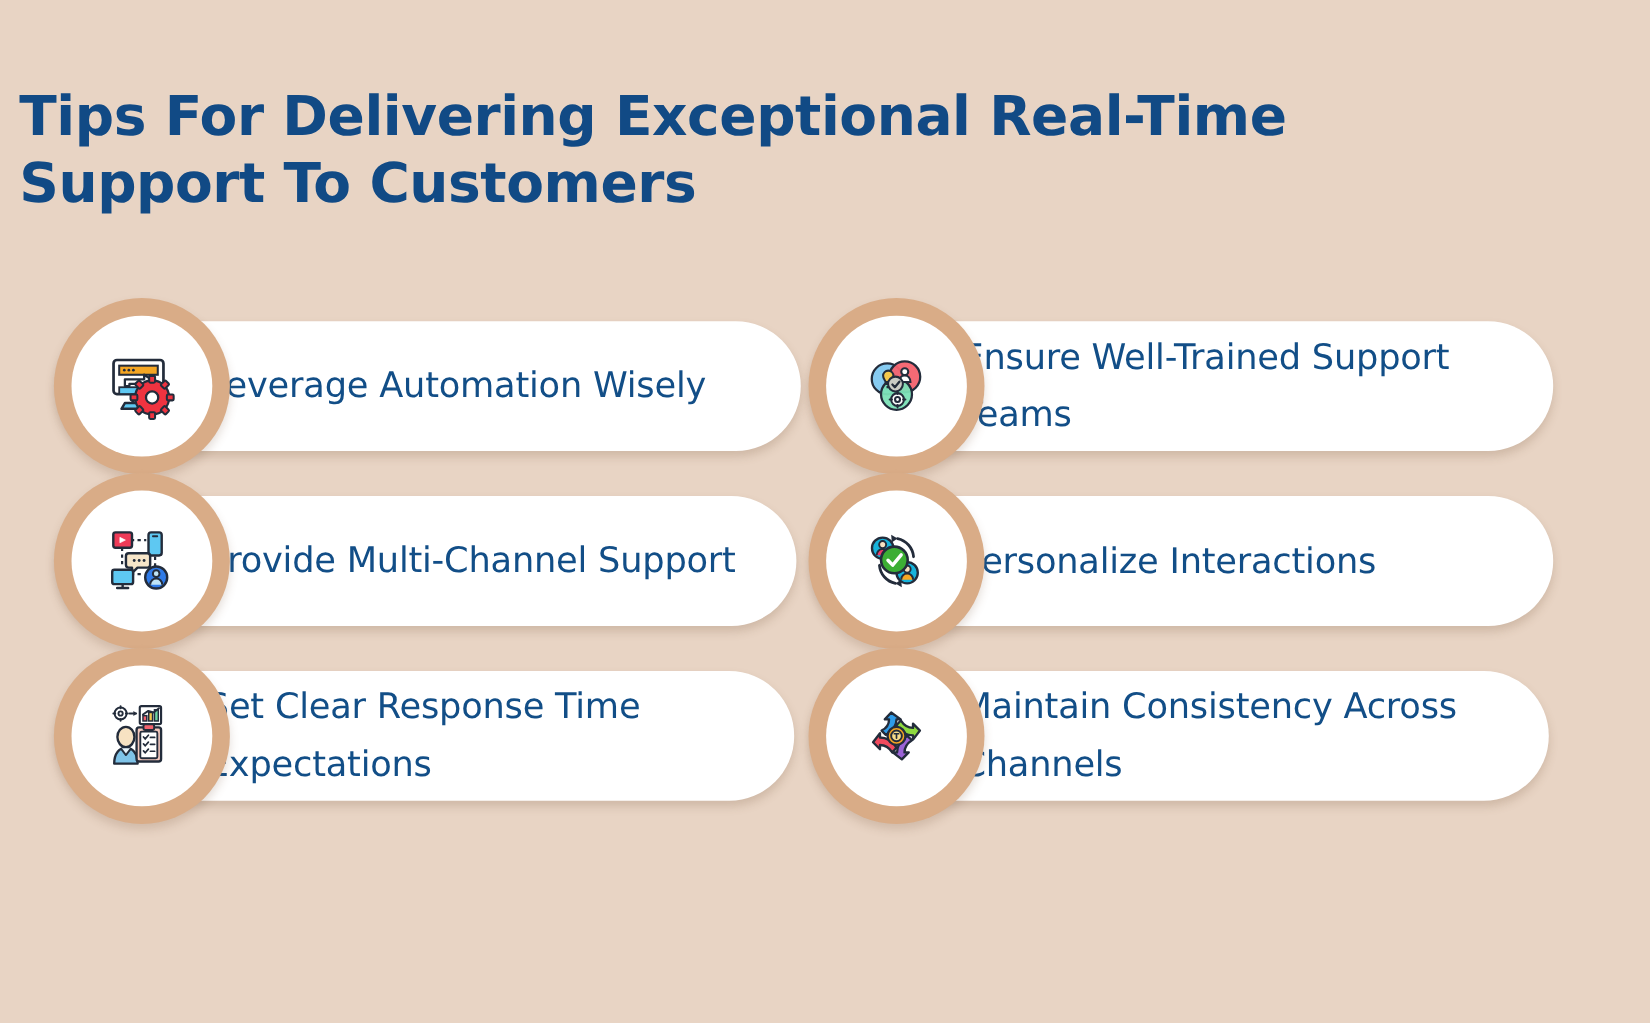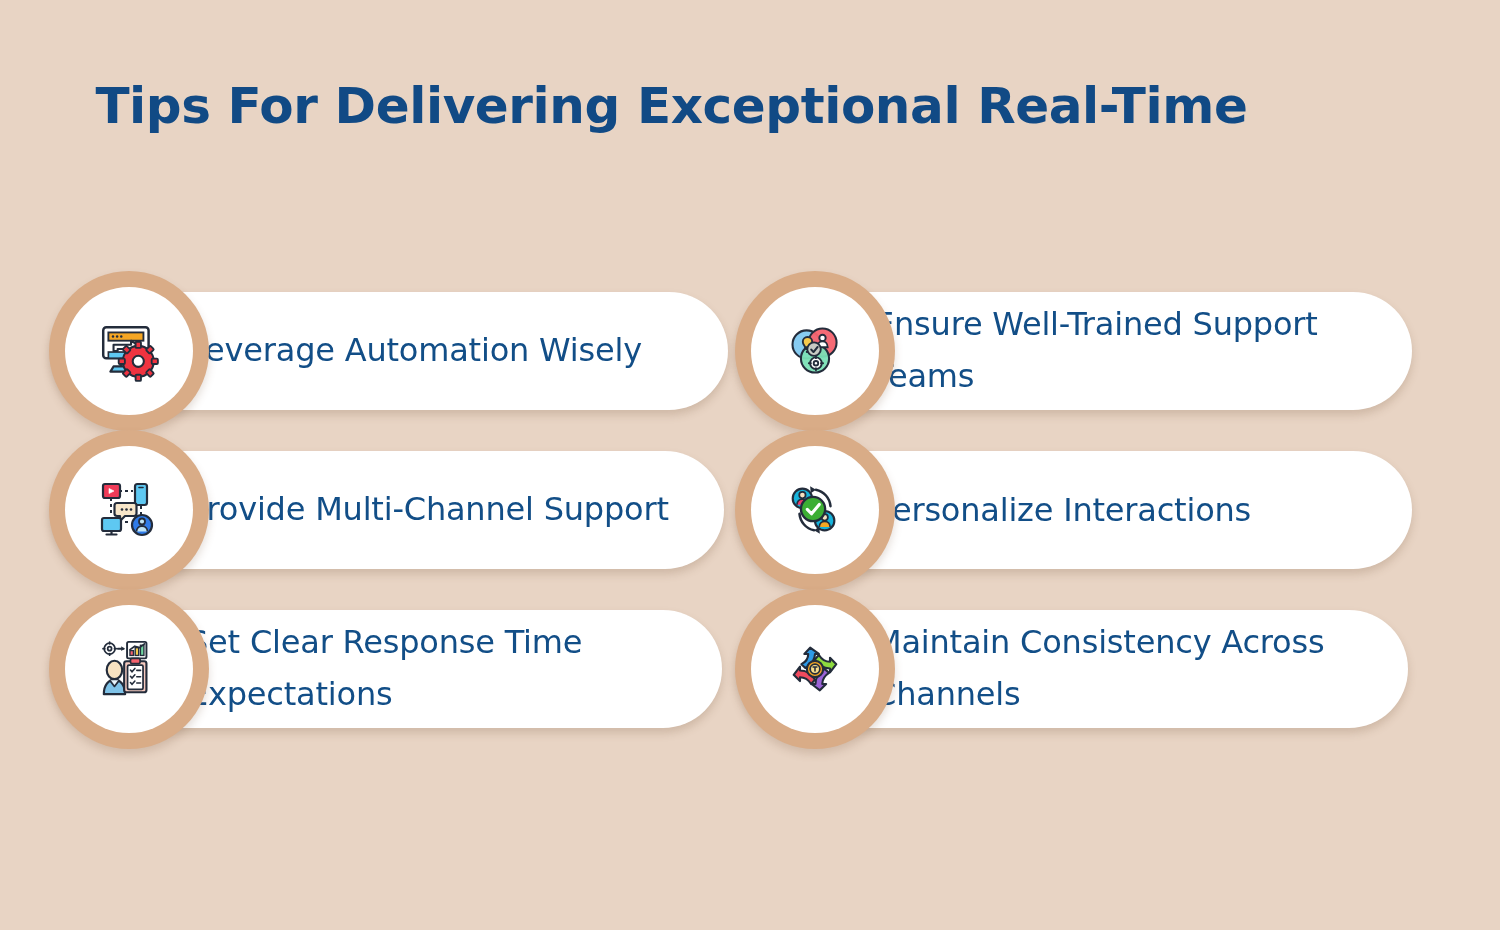--- a/index.html
+++ b/index.html
@@ -19,21 +19,21 @@
     width: 1500px;
     height: 930px;
     position: relative;
     box-sizing: border-box;
   }
 
   
   .title-wrap {
     width: 1265px;
     padding-top: 76px;
-    text-align: right;
+    text-align: left;
   }
   .title {
     color: #114A85;
     font-family: "DejaVu Sans", sans-serif;
     font-size: 50px;
     font-weight: 700;
     line-height: 1.22;
     letter-spacing: -0.4px;
     max-width: 1230px;
     margin: 0 auto;
@@ -111,20 +111,21 @@
   .badge-inner svg { display: block; }
 </style>
 </head>
 <body>
 
 <div class="page">
 
   <div class="title-wrap">
     <h1 class="title">
       <span>Tips For Delivering Exceptional Real-Time</span><br>
+      <span>Support To Customers</span>
     </h1>
   </div>
 
   <div class="grid">
 
     <div class="row">
 
       <div class="col-left">
         <div class="card w1">
           <div class="badge">

